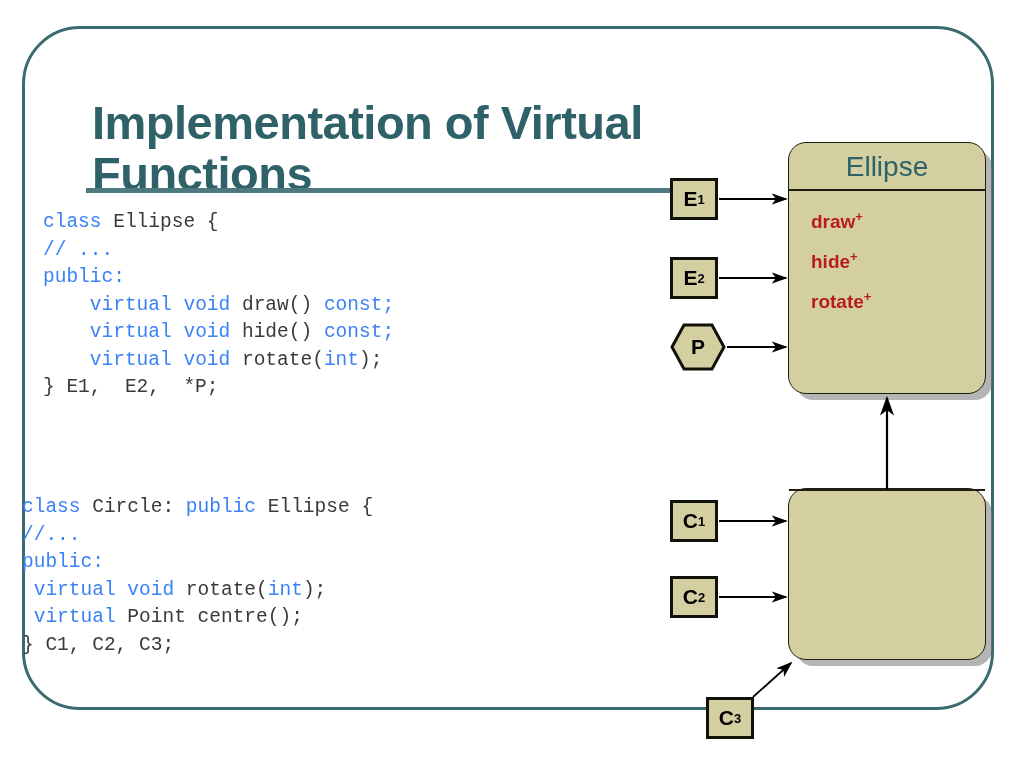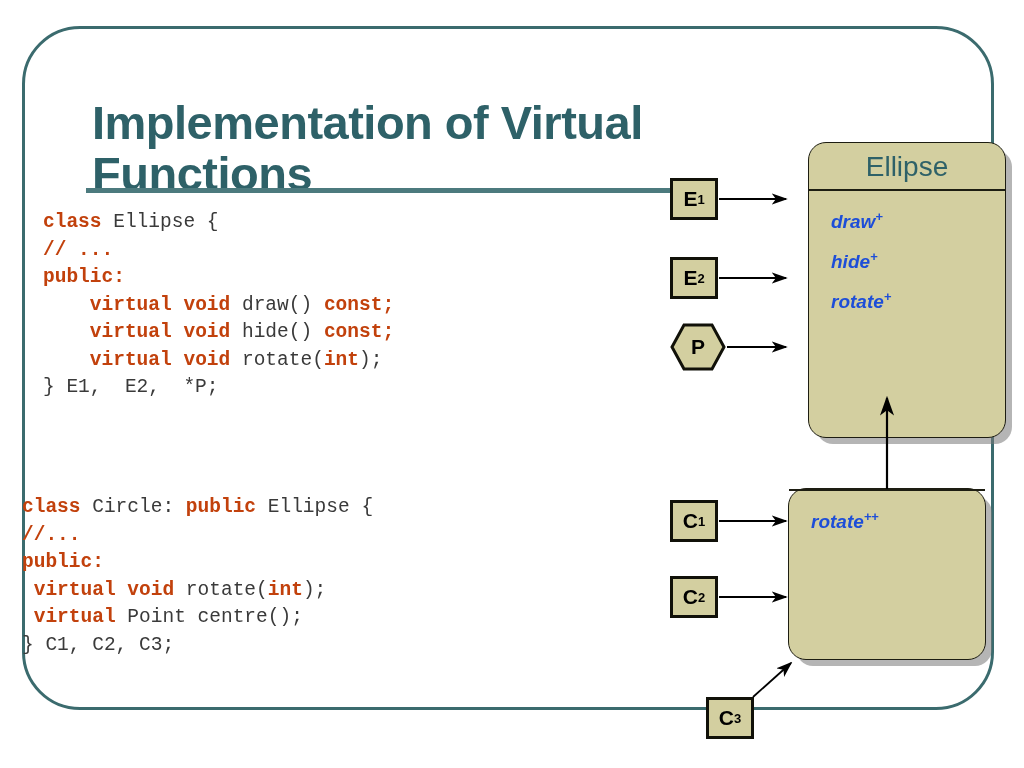--- a/index.html
+++ b/index.html
@@ -55,21 +55,21 @@
 
   
   .code {
     position: absolute;
     font-family: "Liberation Mono", "DejaVu Sans Mono", monospace;
     font-size: 19.5px;
     line-height: 27.5px;
     color: #3a3a3a;
     white-space: pre;
   }
-  .code b { color: #c2410c; font-weight: bold; }
+  .code b { color: #3b82f6; font-weight: normal; }
   #code-ellipse { left: 43px; top: 209px; }
   #code-circle  { left: 22px; top: 494px; }
 
   
   .uml-box {
     position: absolute;
     background: #d3cfa0;
     border: 1.6px solid #1d1d12;
     border-radius: 18px;
     box-sizing: border-box;
@@ -85,34 +85,33 @@
   }
   .uml-divider {
     height: 1.6px;
     background: #1d1d12;
     width: 100%;
   }
   .uml-members {
     padding: 18px 0 0 22px;
   }
   .uml-member {
-    color: #1d4ed8;
+    color: #b91c1c;
     font-size: 19px;
     font-weight: bold;
     margin-bottom: 16px;
-    font-style: italic;
   }
   .uml-member sup {
     font-size: 13px;
     font-weight: bold;
     vertical-align: super;
     letter-spacing: -0.5px;
   }
 
-  #box-ellipse { left: 788px; top: 142px; width: 198px; height: 296px; margin-left: 20px; }
+  #box-ellipse { left: 788px; top: 142px; width: 198px; height: 252px; }
   #box-circle  { left: 788px; top: 488px; width: 198px; height: 172px; }
 
   
   .obj-sq {
     position: absolute;
     background: #d3cfa0;
     border: 3px solid #111109;
     box-sizing: border-box;
     color: #000000;
     font-weight: bold;
@@ -192,21 +191,20 @@
     <div class="uml-members">
       <div class="uml-member"><span>draw</span><sup>+</sup></div>
       <div class="uml-member"><span>hide</span><sup>+</sup></div>
       <div class="uml-member"><span>rotate</span><sup>+</sup></div>
     </div>
   </div>
 
   <div class="uml-box" id="box-circle">
     <div class="uml-divider"></div>
     <div class="uml-members">
-      <div class="uml-member"><span>rotate</span><sup>++</sup></div>
     </div>
   </div>
 
   <div class="obj-sq" id="obj-e1">
       <span>E</span>
       <sub>1</sub>
     </div>
   <div class="obj-sq" id="obj-e2">
       <span>E</span>
       <sub>2</sub>

